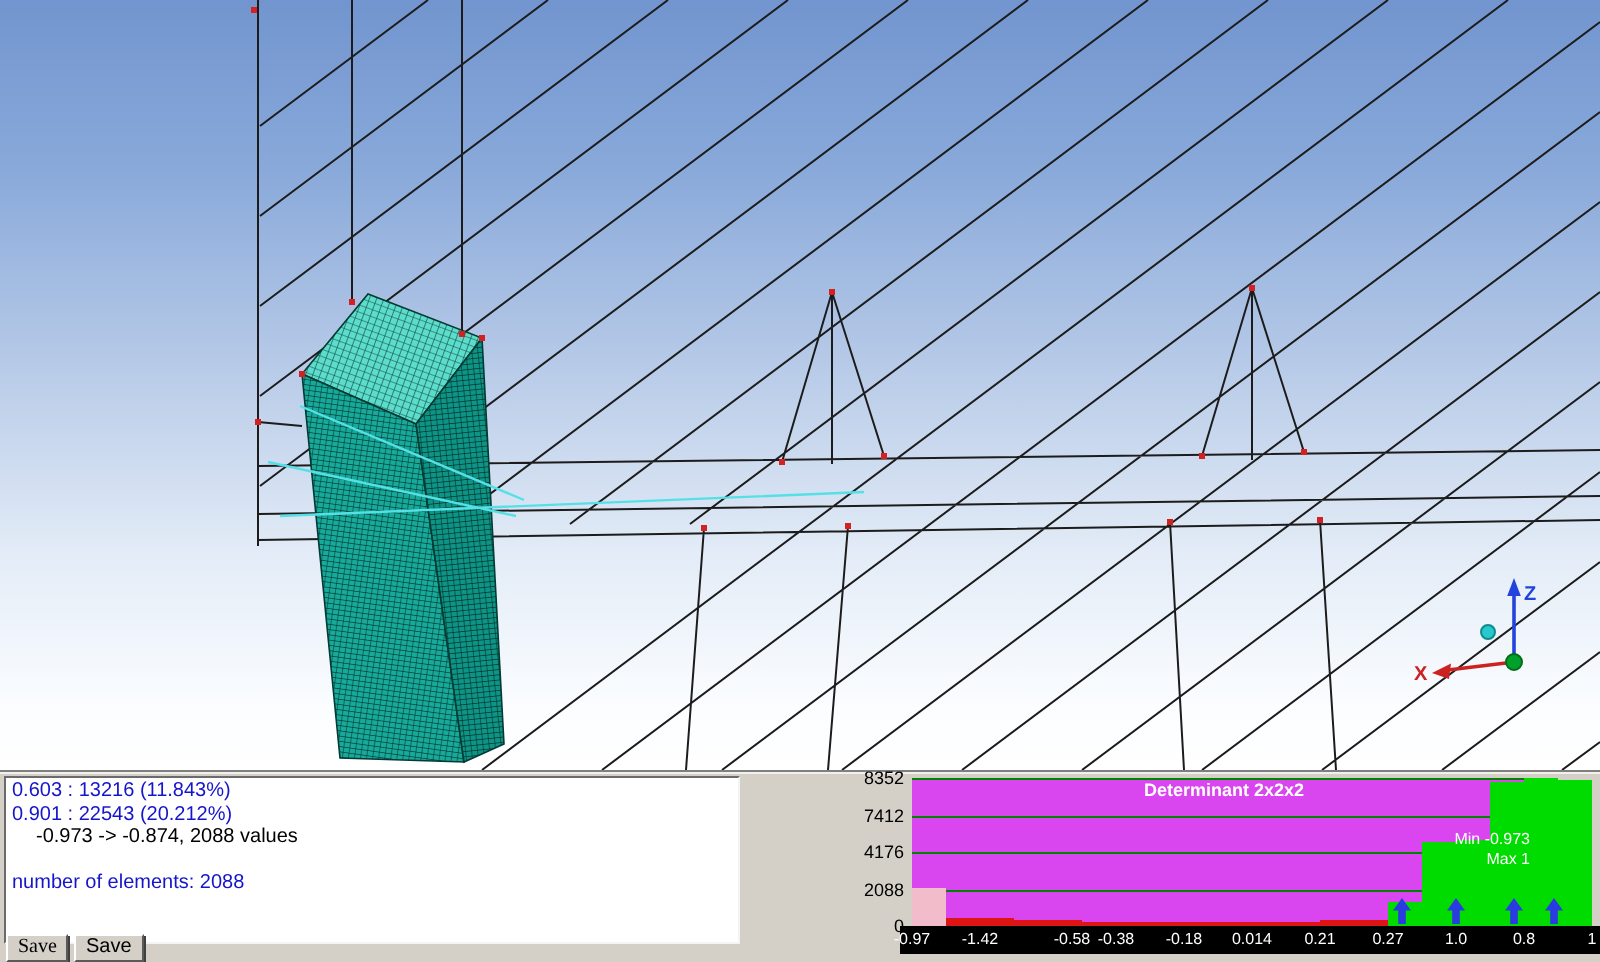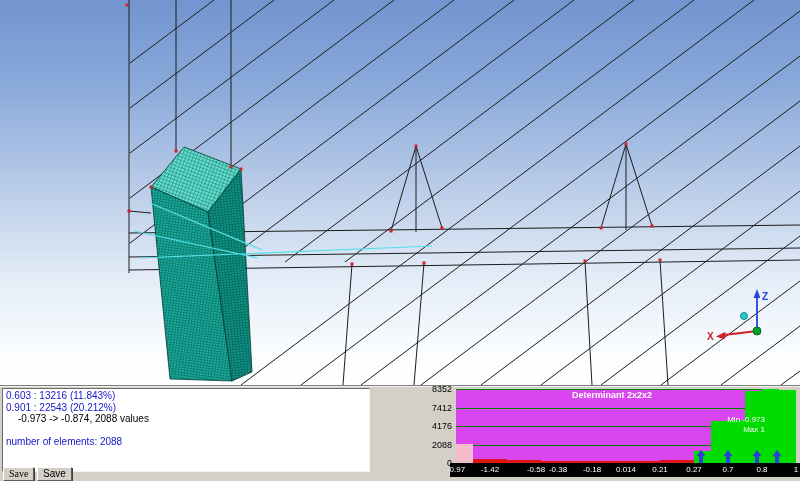--- a/index.html
+++ b/index.html
@@ -215,19 +215,19 @@
       </div>
     <div id="hist-x">
         <div class="xlab" style="left: 6px;">-0.97</div>
         <div class="xlab" style="left: 40px;">-1.42</div>
         <div class="xlab" style="left: 86px;">-0.58</div>
         <div class="xlab" style="left: 108px;">-0.38</div>
         <div class="xlab" style="left: 142px;">-0.18</div>
         <div class="xlab" style="left: 176px;">0.014</div>
         <div class="xlab" style="left: 210px;">0.21</div>
         <div class="xlab" style="left: 244px;">0.27</div>
-        <div class="xlab" style="left: 278px;">0.7</div>
+        <div class="xlab" style="left: 278px;">1.0</div>
         <div class="xlab" style="left: 312px;">0.8</div>
         <div class="xlab" style="left: 346px;">1</div>
       </div>
   </div>
 
 </div>
 
 </body></html>

